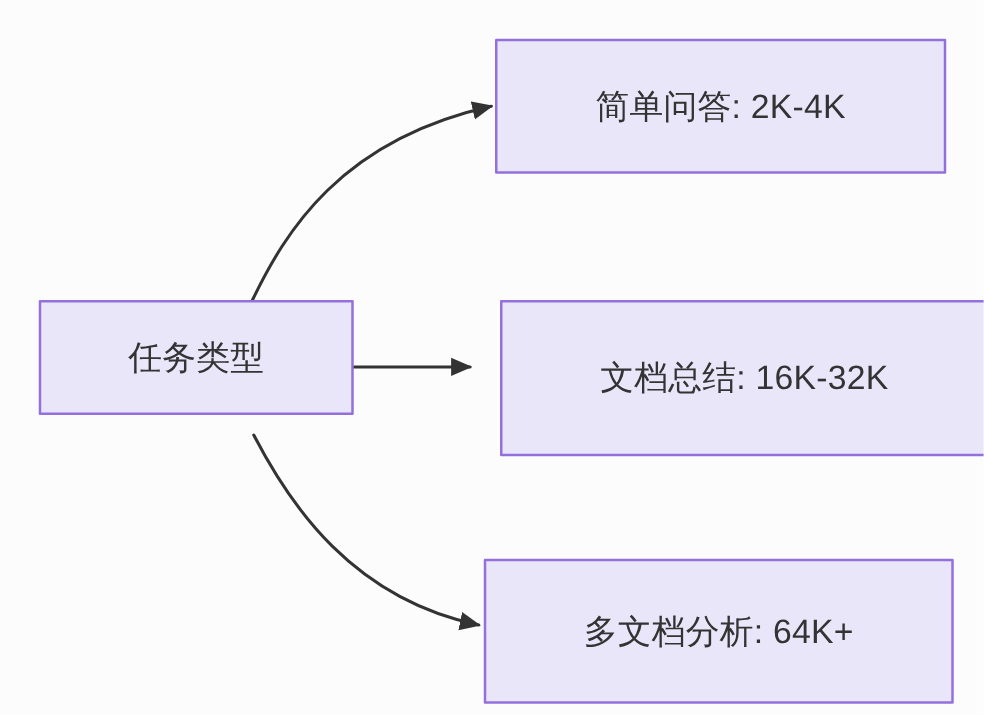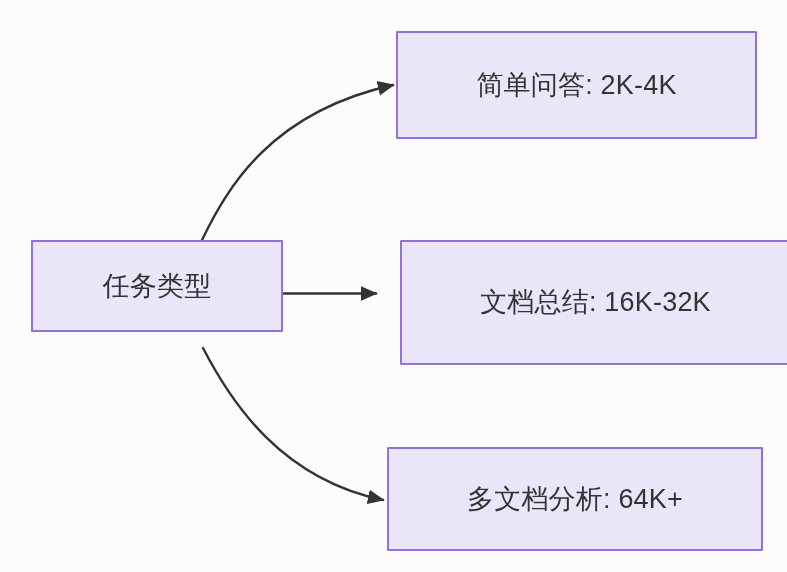--- a/index.html
+++ b/index.html
@@ -40,21 +40,21 @@
     font-size: 27px;
     font-weight: 400;
     line-height: 1.2;
     letter-spacing: 0.2px;
     white-space: nowrap;
   }
   
   #node-source   { left: 31px;  top: 240px; width: 252px; height: 92px; }
   #node-simple   { left: 396px; top: 31px;  width: 361px; height: 108px; }
   #node-doc      { left: 400px; top: 240px; width: 391px; height: 125px; }
-  #node-multidoc { left: 387px; top: 447px; width: 376px; height: 104px; }
+  #node-multidoc { left: 387px; top: 447px; width: 376px; height: 116px; }
 </style>
 </head>
 <body>
 
 <div id="canvas">
 
   <svg id="edge-layer" viewBox="0 0 787 572" width="787" height="572" xmlns="http://www.w3.org/2000/svg">
     <defs>
       <marker id="arrow-head" viewBox="0 0 10 10" refX="9" refY="5" markerWidth="7" markerHeight="7" orient="auto-start-reverse">
         <path d="M 0 0.6 L 10 5 L 0 9.4 z" fill="#333333"></path>

